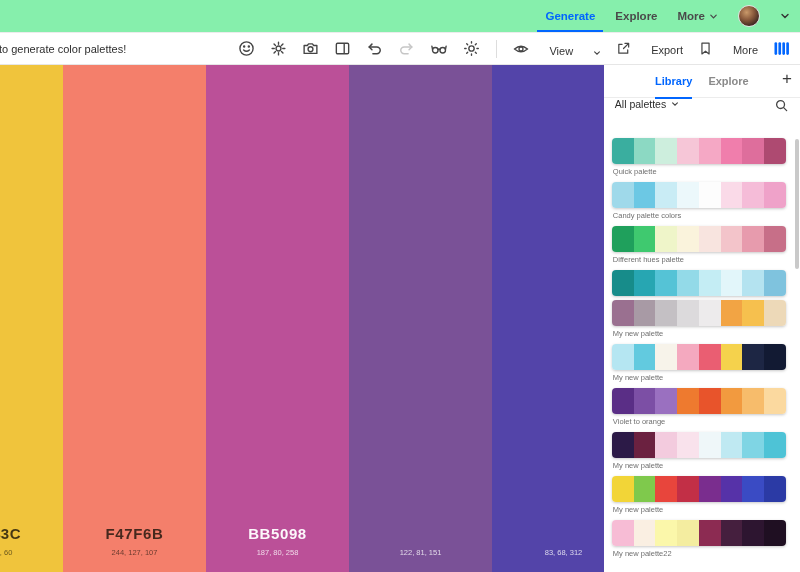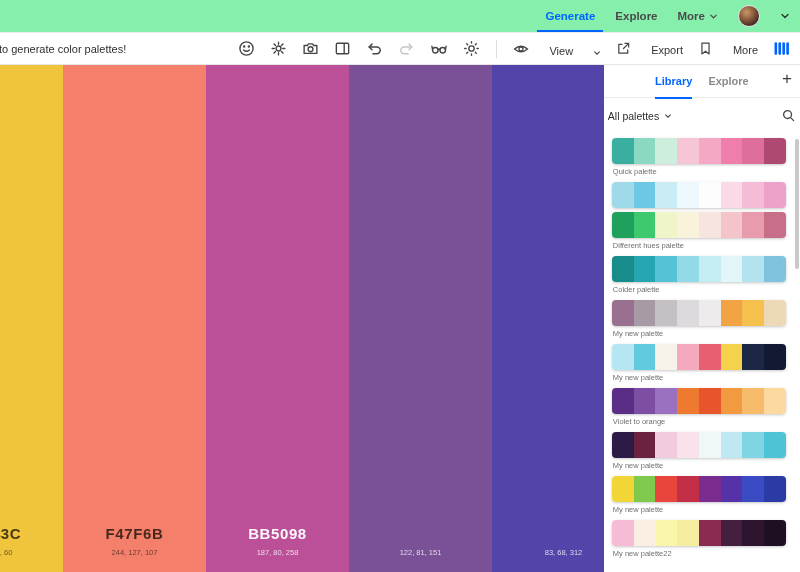--- a/index.html
+++ b/index.html
@@ -48,21 +48,21 @@
   .sidebar { width:204px; position:relative; display:flex; flex-direction:column; background:#fff; }
   .sidebar-tabs { height:33px; border-bottom:1px solid #ececec; display:flex;
                   align-items:center; justify-content:center; gap:16px; position:relative; }
   .sb-tab { font-size:11px; font-weight:600; color:#8a8a8a; height:33px; display:flex;
             align-items:center; cursor:pointer; position:relative; background:none; border:none; }
   .sb-tab.active { color:#0166fe; }
   .sb-tab.active::after { content:""; position:absolute; bottom:-1px; left:0; right:0;
                           height:2px; background:#0166fe; }
   .add-btn { position:absolute; right:8px; top:4px; font-size:17px; font-weight:400;
              color:#3a3a3a; background:none; border:none; cursor:pointer; }
-  .sidebar-filter { height:35px; display:flex; align-items:center; padding:0 4px; }
+  .sidebar-filter { height:35px; display:flex; align-items:flex-start; padding:0 11px; }
   .filter-dd { background:none; border:none; display:flex; align-items:center; gap:5px;
                font-size:10.5px; color:#2e2e2e; cursor:pointer; font-family:"Liberation Sans",sans-serif; }
   .search-btn { margin-left:auto; background:none; border:none; cursor:pointer; display:flex; }
 
   .palette-list { flex:1; overflow:hidden; padding:5px 14px 0 8px;
                   display:flex; flex-direction:column; gap:4px; }
   .palette-card { cursor:pointer; }
   .strip { display:flex; height:26px; border-radius:4px; overflow:hidden;
            box-shadow:0 1px 3px rgba(0,0,0,0.22); }
   .strip span { flex:1; }
@@ -269,20 +269,21 @@
           <div class="strip">
             <span style="background: rgb(159, 217, 234);"></span>
             <span style="background: rgb(108, 200, 228);"></span>
             <span style="background: rgb(201, 236, 245);"></span>
             <span style="background: rgb(236, 248, 251);"></span>
             <span style="background: rgb(253, 253, 253);"></span>
             <span style="background: rgb(250, 218, 232);"></span>
             <span style="background: rgb(245, 188, 216);"></span>
             <span style="background: rgb(239, 162, 201);"></span>
           </div>
+          <div class="palette-name">Candy palette colors</div>
         </div>
         <div class="palette-card">
           <div class="strip">
             <span style="background: rgb(31, 160, 92);"></span>
             <span style="background: rgb(63, 201, 111);"></span>
             <span style="background: rgb(239, 245, 201);"></span>
             <span style="background: rgb(250, 243, 220);"></span>
             <span style="background: rgb(248, 228, 223);"></span>
             <span style="background: rgb(243, 196, 202);"></span>
             <span style="background: rgb(231, 155, 173);"></span>
@@ -294,21 +295,20 @@
           <div class="strip">
             <span style="background: rgb(23, 140, 138);"></span>
             <span style="background: rgb(39, 166, 178);"></span>
             <span style="background: rgb(85, 195, 214);"></span>
             <span style="background: rgb(147, 218, 232);"></span>
             <span style="background: rgb(196, 237, 244);"></span>
             <span style="background: rgb(226, 246, 250);"></span>
             <span style="background: rgb(180, 227, 240);"></span>
             <span style="background: rgb(127, 195, 222);"></span>
           </div>
-          <div class="palette-name">Colder palette</div>
         </div>
         <div class="palette-card">
           <div class="strip">
             <span style="background: rgb(154, 112, 144);"></span>
             <span style="background: rgb(168, 154, 165);"></span>
             <span style="background: rgb(196, 192, 196);"></span>
             <span style="background: rgb(220, 218, 220);"></span>
             <span style="background: rgb(237, 235, 236);"></span>
             <span style="background: rgb(242, 164, 68);"></span>
             <span style="background: rgb(246, 192, 78);"></span>

